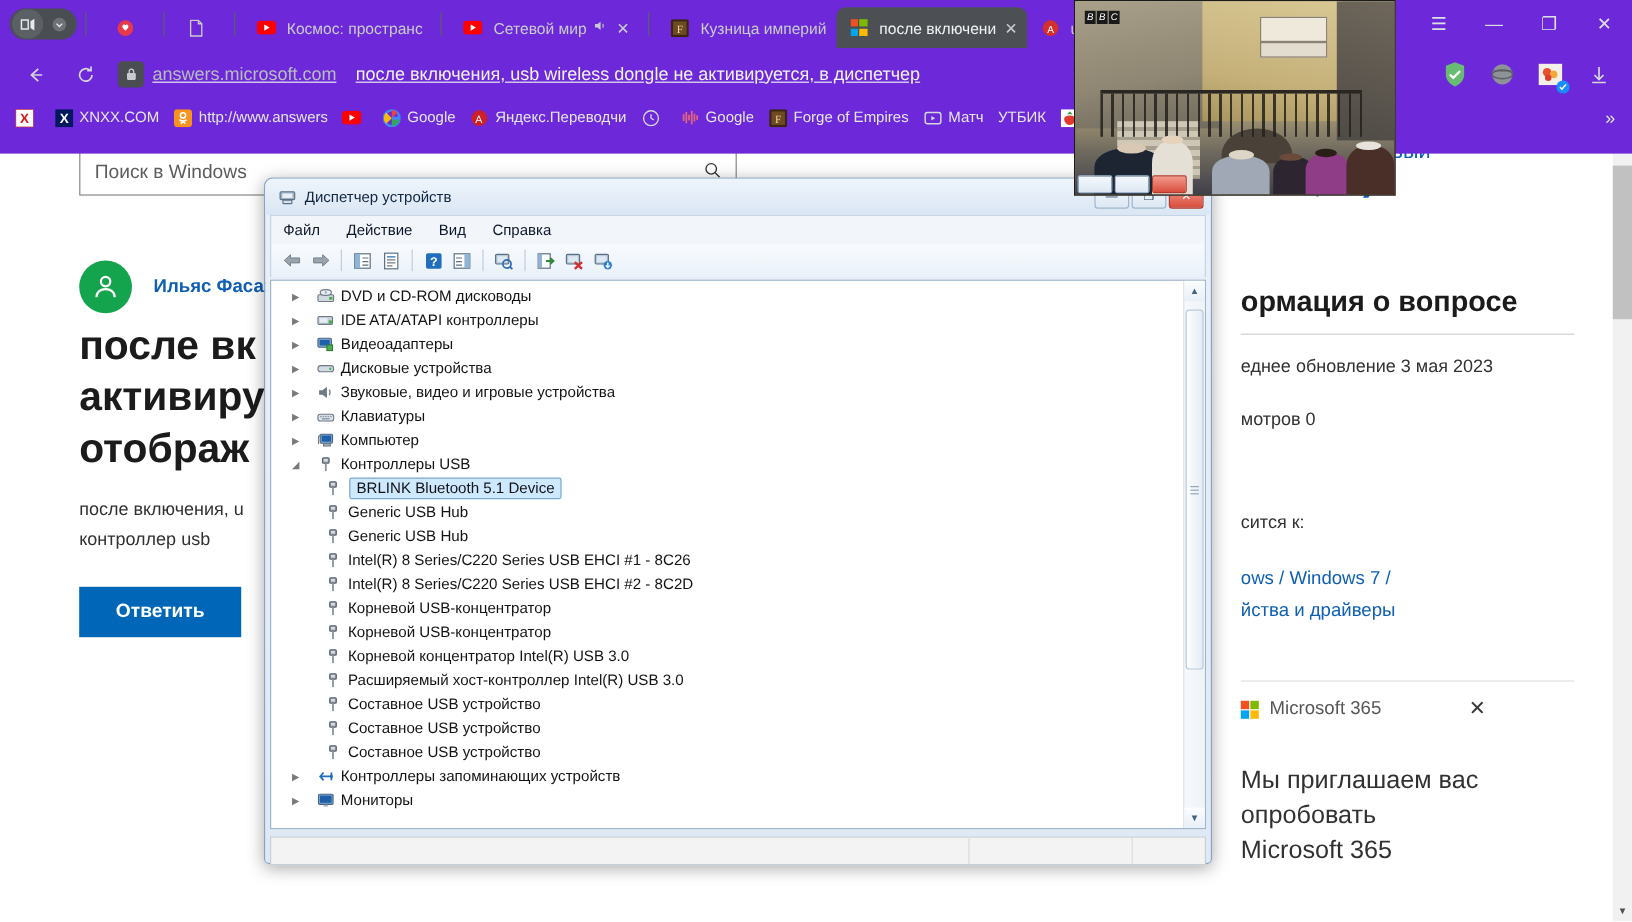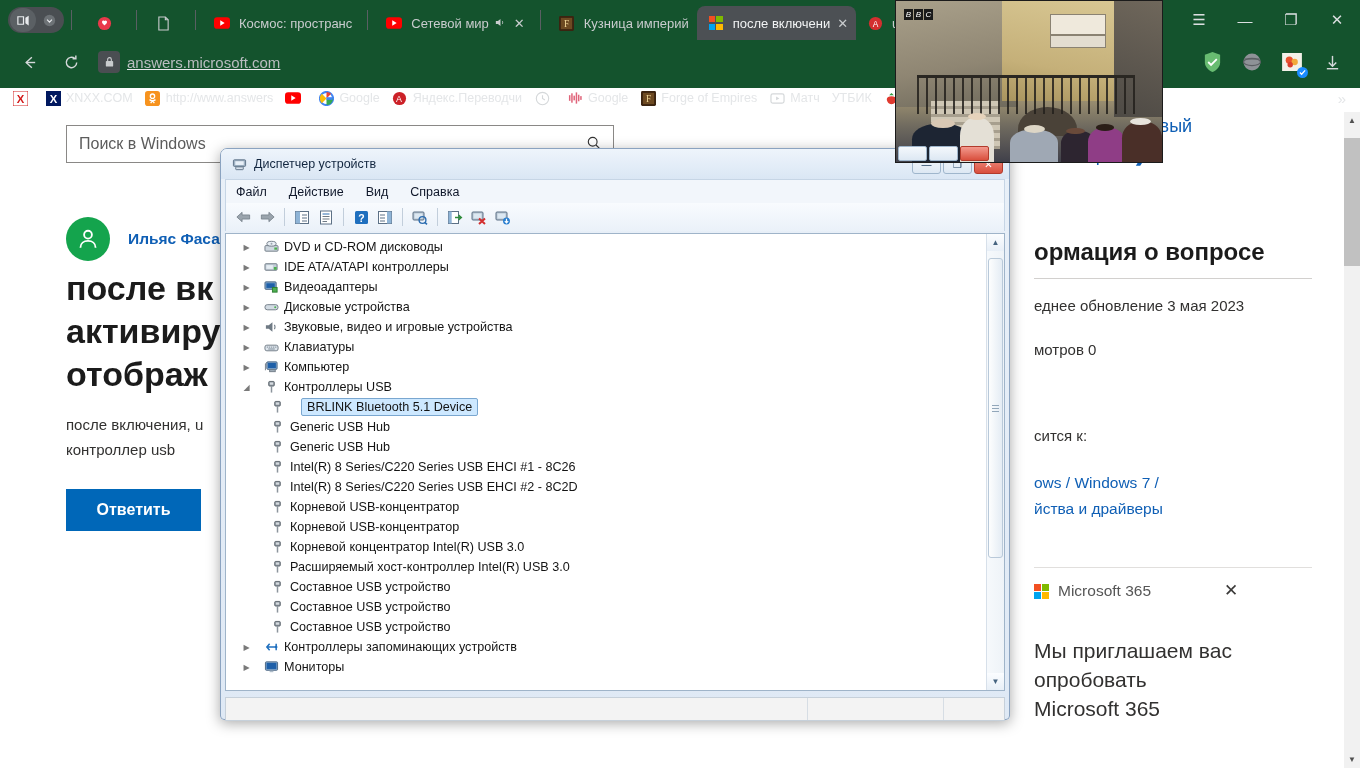--- a/index.html
+++ b/index.html
@@ -8,22 +8,22 @@
     margin: 0; padding: 0;
     width: 1360px; height: 768px;
     overflow: hidden;
     font-family: "Liberation Sans", sans-serif;
     background: #fff;
   }
   #root { position: relative; width: 1360px; height: 768px; overflow: hidden; }
 
   
   .browser-chrome {
-    position: absolute; left: 0; top: 0; width: 1360px; height: 88px;
-    background: #14532d;
+    position: absolute; left: 0; top: 0; width: 1360px; height: 128px;
+    background: #6d28d9;
   }
   
   .tabstrip {
     position: absolute; left: 0; top: 0; width: 1360px; height: 40px;
     display: flex; align-items: flex-end;
   }
   .tab-ctrl-group {
     display: flex; align-items: center; height: 40px; padding: 0 6px 0 8px;
   }
   .tabsearch-pill {
@@ -221,21 +221,21 @@
   .dm-list { position: absolute; left: 0; top: 3px; right: 19px; }
   .tr { display: flex; align-items: center; height: 20px; padding-left: 14px; font-size: 12.6px; color: #141414; }
   .tr .exp { width: 13px; flex: 0 0 13px; display: flex; align-items: center; justify-content: center;
              font-size: 8px; color: #7a7a7a; }
   .tr .dots { width: 9px; flex: 0 0 9px; }
   .tr .ico { width: 18px; flex: 0 0 18px; display: flex; align-items: center; justify-content: center; }
   .tr .lbl { padding-left: 4px; white-space: nowrap; }
   .tr.child { padding-left: 42px; }
   .tr.sel .lbl {
     background: #cde8ff; border: 1px solid #7aa7d0; border-radius: 2px;
-    padding: 0 5px; margin-left: 15px; line-height: 16px;
+    padding: 0 5px; margin-left: 5px; line-height: 16px;
   }
 
   .dm-sb {
     position: absolute; right: 0; top: 0; width: 18px; height: 100%;
     background: linear-gradient(90deg,#f6f9fc,#eef3f8); border-left: 1px solid #d7e0ea;
   }
   .dm-sb .arr { position: absolute; left: 0; width: 17px; height: 17px;
       display: flex; align-items: center; justify-content: center; font-size: 8px; color: #45637f;
       background: linear-gradient(180deg,#fbfdff,#e8eff7); }
   .dm-sb .arr.t { top: 0; } .dm-sb .arr.b { bottom: 0; }
@@ -510,20 +510,21 @@
           </svg>
       </div>
       <div class="omnibox">
         <span class="lockbox">
           <svg width="11" height="12" viewBox="0 0 12 13">
               <rect x="2" y="5.3" width="8" height="6.2" rx="1" fill="#c9ccce"></rect>
               <path d="M4 5.3V3.7a2 2 0 0 1 4 0v1.6" fill="none" stroke="#c9ccce" stroke-width="1.2"></path>
             </svg>
         </span>
         <span class="url-host">answers.microsoft.com</span>
+        <span class="url-rest">после включения, usb wireless dongle не активируется, в диспетчер</span>
       </div>
       <div class="addr-right">
         <div class="ext-ic">
           <svg width="21" height="22" viewBox="0 0 22 23">
               <path d="M11 1l8 3v8c0 5-4.6 8.6-8 10-3.4-1.4-8-5-8-10V4z" fill="#68bc71"></path>
               <path d="M6.5 11.5l3 3 6-6" fill="none" stroke="#fff" stroke-width="1.9"></path>
             </svg>
         </div>
         <div class="ext-ic">
           <svg width="20" height="20" viewBox="0 0 20 20">

